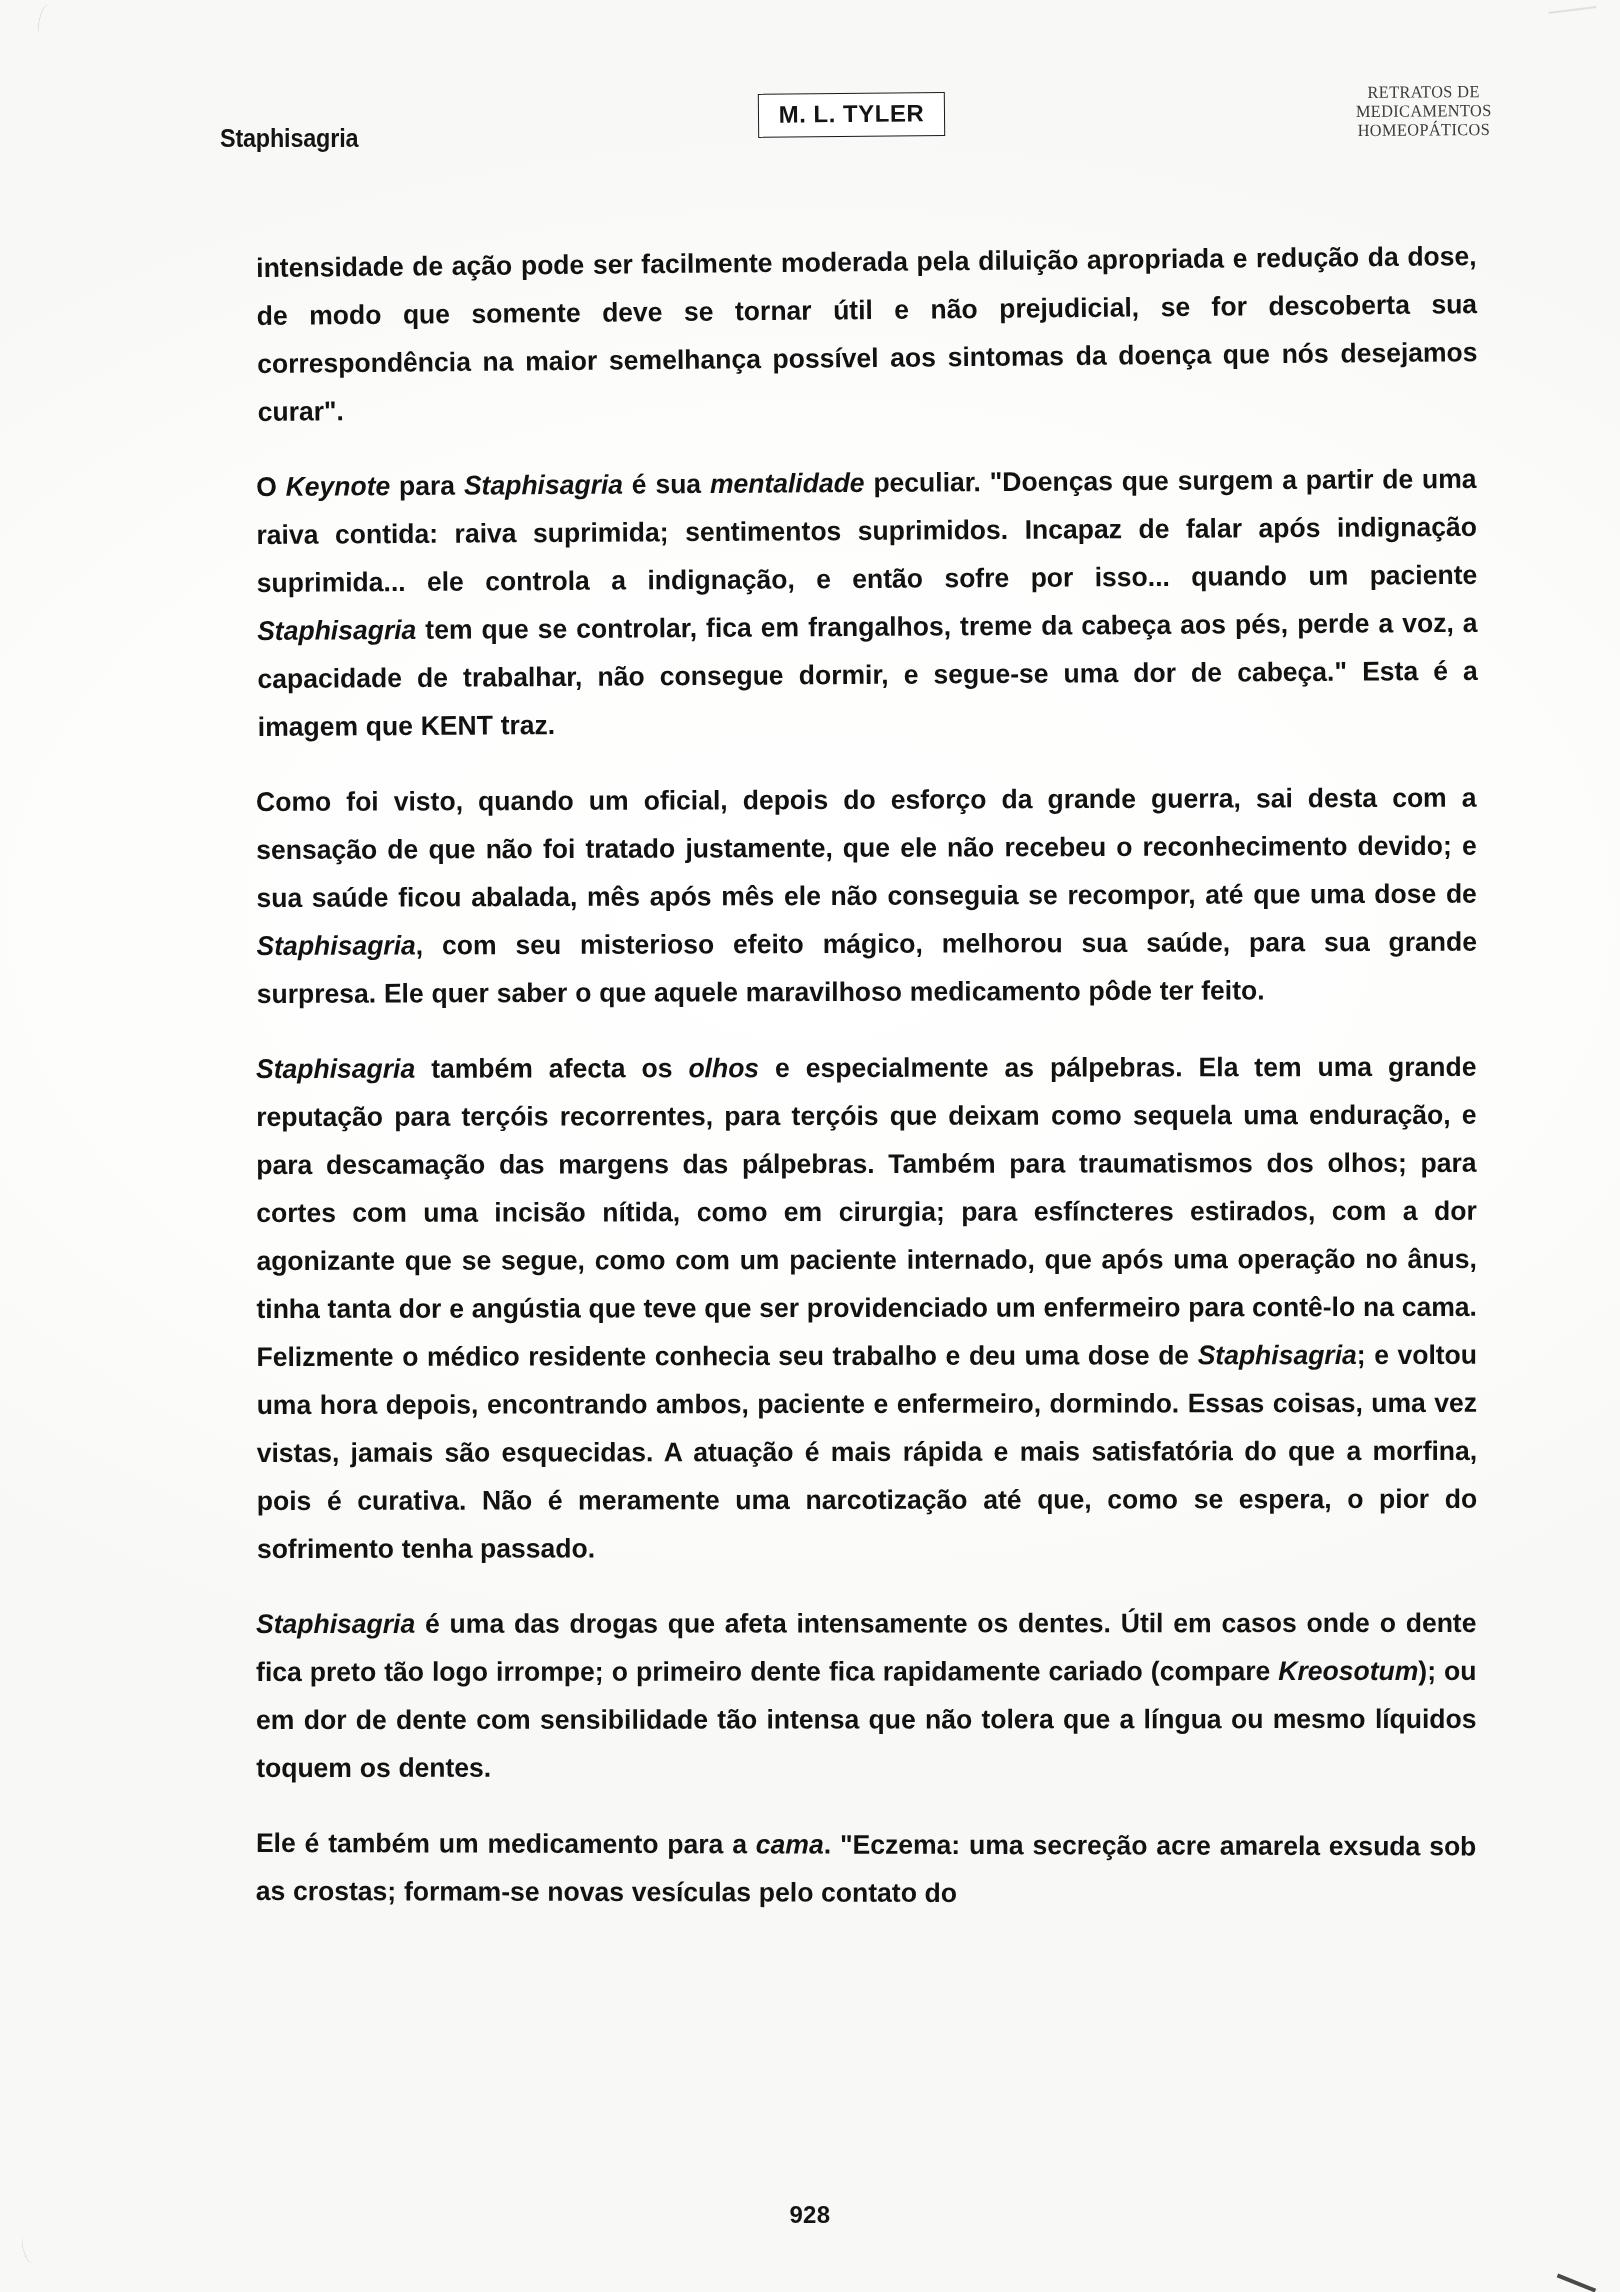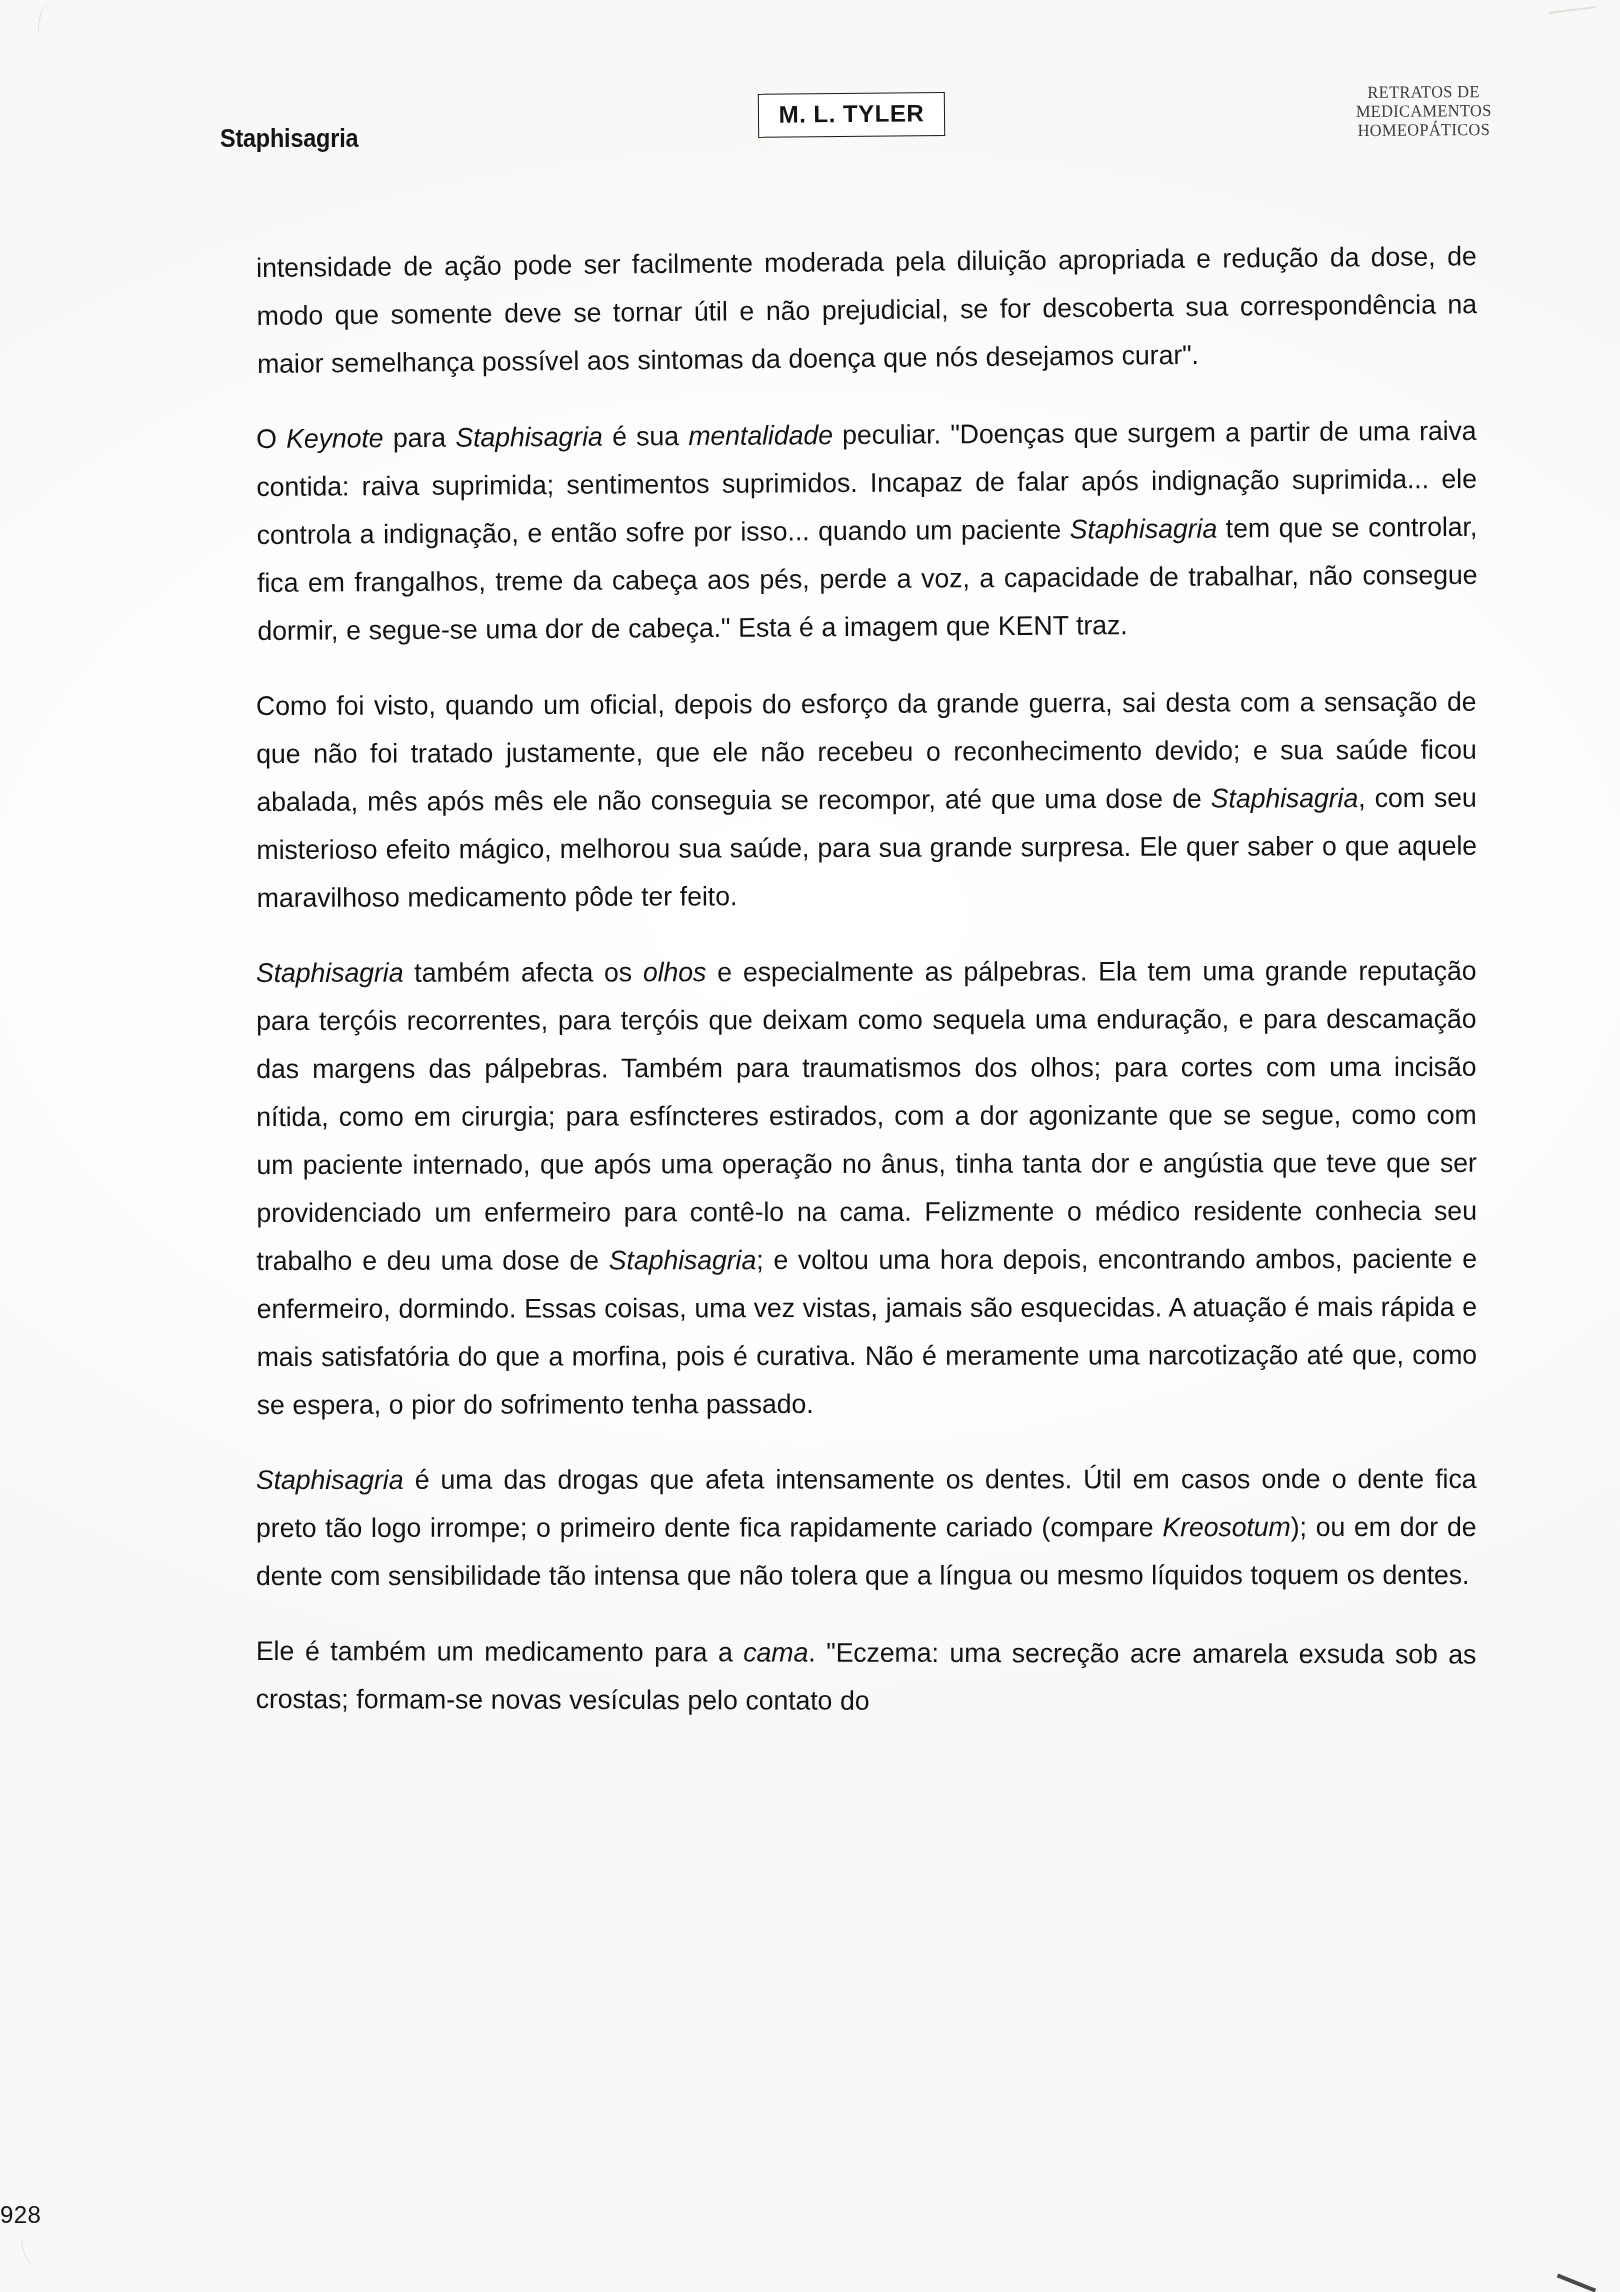--- a/index.html
+++ b/index.html
@@ -108,20 +108,21 @@
     white-space: nowrap;
   }
   .imprint div { display: block; }
 
   
   .body-text {
     position: absolute;
     top: 244px;
     left: 256px;
     width: 1239px;
+    font-weight: bold;
   }
 
   .para {
     font-size: 27px;
     line-height: 48px;
     text-align: justify;
     text-justify: inter-word;
     margin: 0 0 27px 0;
     letter-spacing: -0.04px;
     word-spacing: 0.4px;
@@ -140,23 +141,23 @@
   .skew-4 { transform: scaleX(0.985) rotate(-0.1deg); }
   .skew-5 { transform: scaleX(0.985) rotate(-0.05deg); }
   .skew-6 { transform: scaleX(0.985) rotate(0.16deg); }
 
   
   .folio {
     position: absolute;
     left: 0;
     right: 0;
     bottom: 64px;
-    text-align: left;
+    text-align: center;
     font-size: 24px;
-    font-weight: normal;
+    font-weight: bold;
     letter-spacing: 0.4px;
     color: #141414;
   }
 </style>
 </head>
 <body>
 
 <div class="page">
 
   <div class="artifact artifact-tl"></div>

